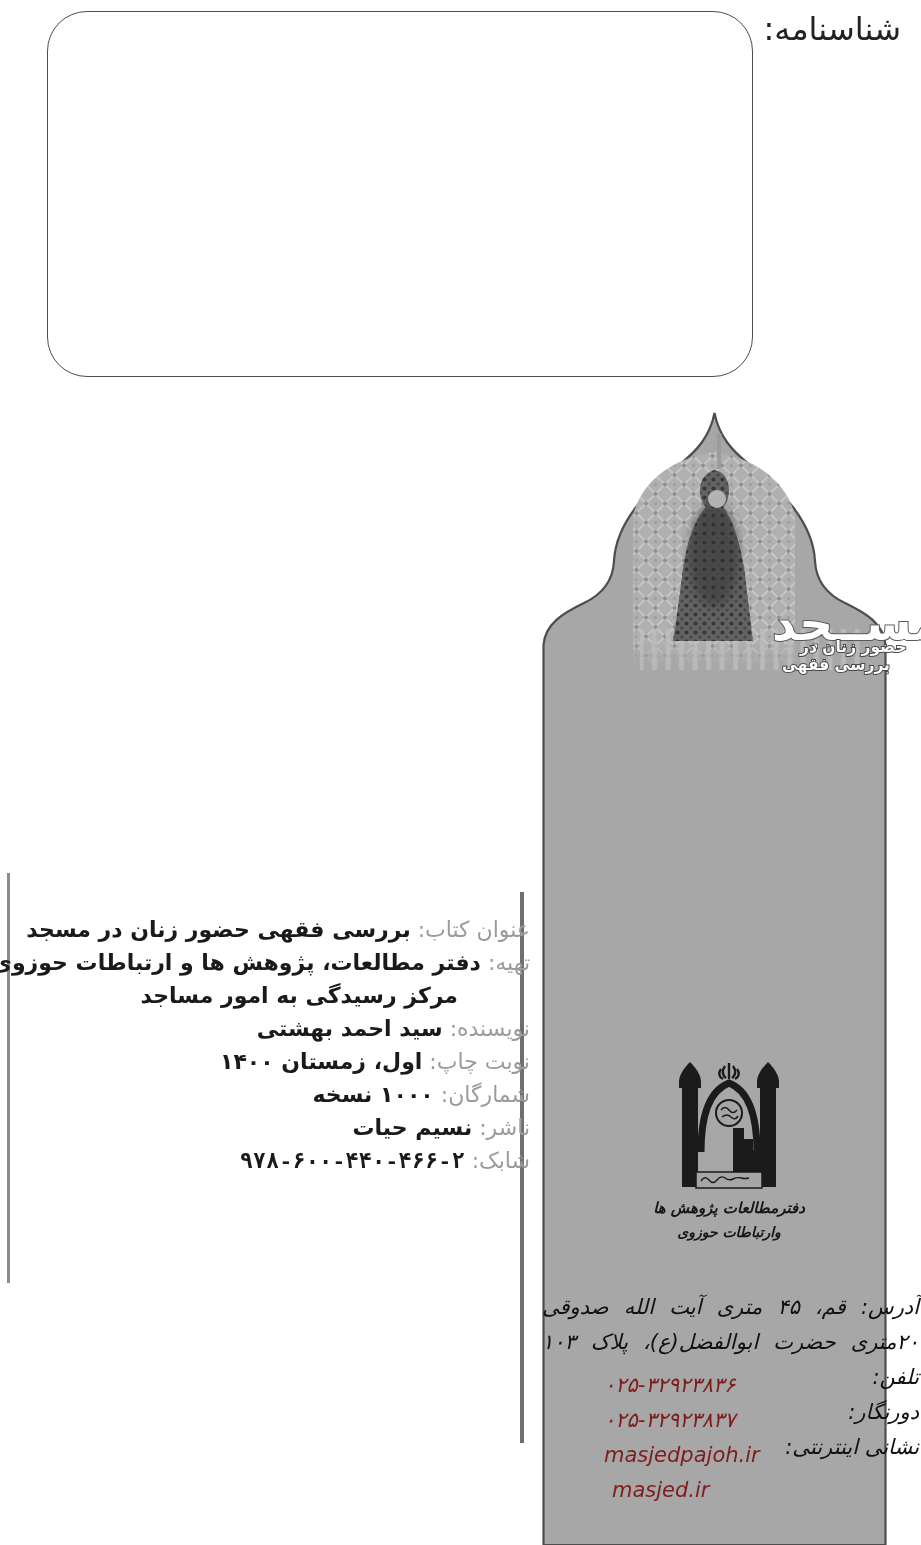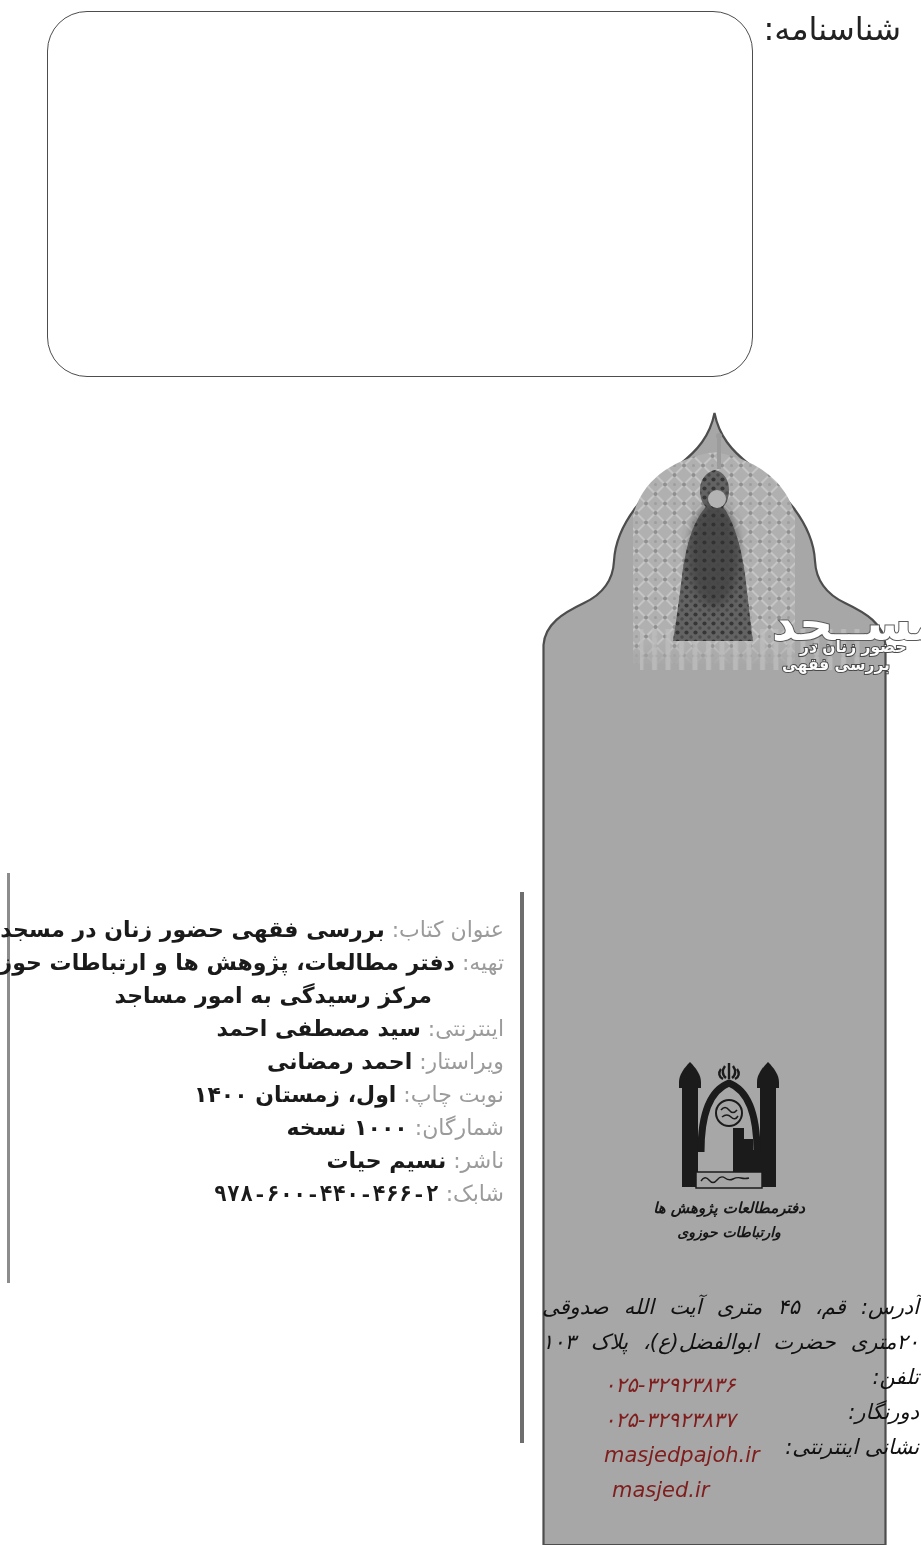--- a/index.html
+++ b/index.html
@@ -32,21 +32,21 @@
     position:absolute;left:7px;top:873px;
     width:3px;height:410px;background:#8c8c8c;
   }
   .rule-mid{
     position:absolute;left:520px;top:892px;
     width:3.5px;height:551px;background:#6e6e6e;
   }
   
   .info-block{
     position:absolute;
-    right:417px;top:913px;
+    right:391px;top:913px;
     width:452px;
     direction:rtl;
     text-align:right;
   }
   .info-row{
     height:33px;line-height:33px;
     font-size:22px;
     white-space:nowrap;
   }
   .info-row.cont{padding-right:72px;}
@@ -190,24 +190,21 @@
     <div class="info-row">
       <span class="info-label">عنوان کتاب:</span><span class="info-value">بررسی فقهی حضور زنان در مسجد</span>
     </div>
     <div class="info-row">
       <span class="info-label">تهیه:</span><span class="info-value">دفتر مطالعات، پژوهش ها و ارتباطات حوزوی</span>
     </div>
     <div class="info-row cont">
       <span class="info-value">مرکز رسیدگی به امور مساجد</span>
     </div>
     <div class="info-row">
-      <span class="info-label">اینترنتی:</span><span class="info-value">سید مصطفی احمد</span>
-    </div>
-    <div class="info-row">
-      <span class="info-label">ویراستار:</span><span class="info-value">احمد رمضانی</span>
+      <span class="info-label">نویسنده:</span><span class="info-value">سید احمد بهشتی</span>
     </div>
     <div class="info-row">
       <span class="info-label">نوبت چاپ:</span><span class="info-value">اول، زمستان ۱۴۰۰</span>
     </div>
     <div class="info-row">
       <span class="info-label">شمارگان:</span><span class="info-value">۱۰۰۰ نسخه</span>
     </div>
     <div class="info-row">
       <span class="info-label">ناشر:</span><span class="info-value">نسیم حیات</span>
     </div>

